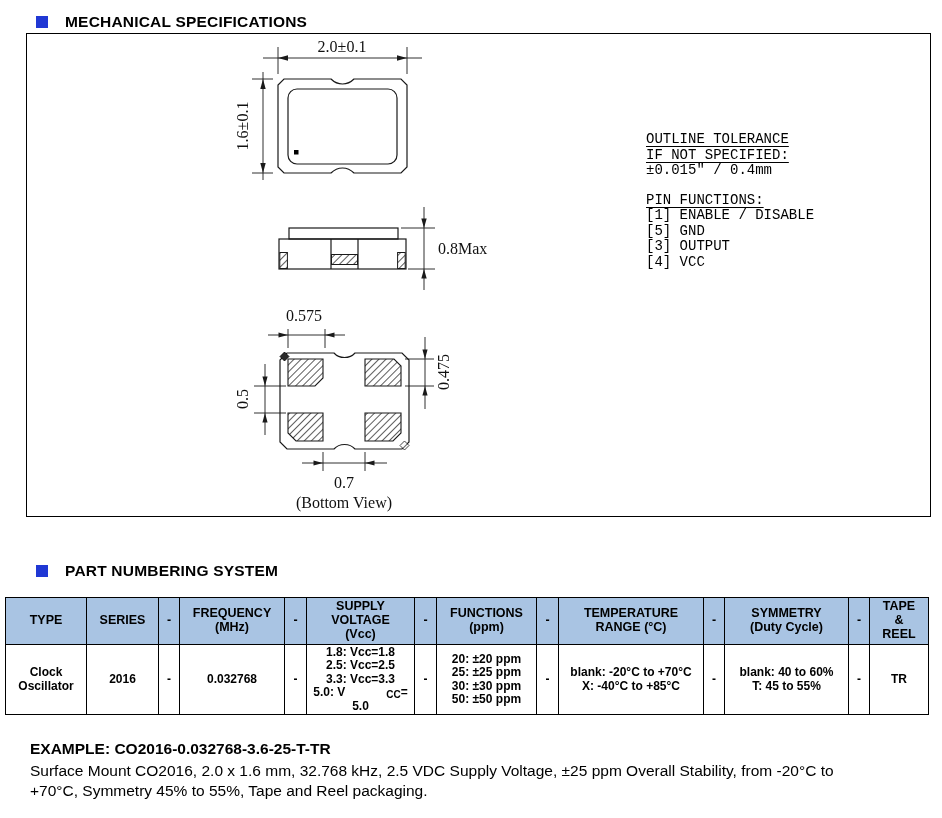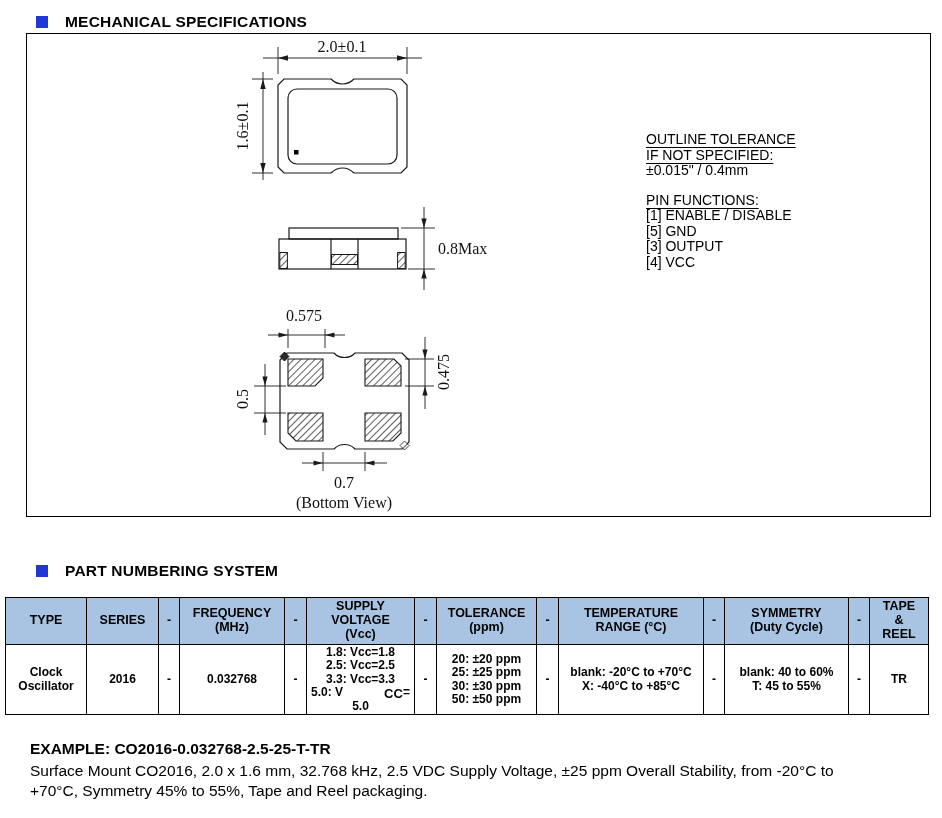--- a/index.html
+++ b/index.html
@@ -12,33 +12,33 @@
   .section-title{font-weight:bold;font-size:15.5px;letter-spacing:.2px;margin-left:17px;white-space:nowrap;}
 
   .drawing-box{position:absolute;left:26px;top:33px;width:903px;height:482px;border:1.6px solid #000;}
   .drawing-box svg{position:absolute;left:0;top:0;}
 
   .draw-line{stroke:#1a1a1a;stroke-width:1.2;fill:none;}
   .dim-line{stroke:#1a1a1a;stroke-width:0.9;fill:none;}
   .dim-arrow{fill:#1a1a1a;stroke:none;}
   .dim-text{font-family:"Liberation Serif",serif;font-size:16px;fill:#111;}
 
-  .notes{position:absolute;left:645px;top:131px;font-size:14px;line-height:15.5px;width:230px;}
+  .notes{position:absolute;left:645px;top:131px;font-size:14px;line-height:15.5px;width:230px;font-family:Liberation Mono, monospace;}
   .notes .u{text-decoration:underline;text-underline-offset:2.5px;}
   .notes .grp-gap{height:14px;}
 
   .pn-table{position:absolute;left:5px;top:597px;border-collapse:collapse;table-layout:fixed;}
   .pn-table th,.pn-table td{
     border:1.6px solid #000;text-align:center;vertical-align:middle;
     white-space:pre-line;font-weight:bold;padding:1px 1px;overflow:hidden;
   }
   .pn-table th{background:#a9c4e3;font-size:12.5px;line-height:13.8px;height:44px;}
   .pn-table td{font-size:12px;line-height:13.4px;height:62px;}
   .pn-table td .inner-right{display:inline-block;white-space:pre-line;}
-  .pn-table sub{font-size:13px;vertical-align:-2px;line-height:0;padding-left:41px;}
+  .pn-table sub{font-size:10px;vertical-align:-2px;line-height:0;padding-left:41px;}
 
   .example{position:absolute;left:30px;top:740px;width:900px;}
   .example-title{font-weight:bold;font-size:15.5px;margin-bottom:3px;}
   .example-desc{font-size:15.5px;line-height:20px;white-space:pre-line;}
 </style>
 </head>
 <body>
 
 <div>
 
@@ -160,21 +160,21 @@
       <th>TYPE</th>
       <th>SERIES</th>
       <th>-</th>
       <th>FREQUENCY
 (MHz)</th>
       <th>-</th>
       <th>SUPPLY
 VOLTAGE
 (Vcc)</th>
       <th>-</th>
-      <th>TOLERANCE
+      <th>FUNCTIONS
 (ppm)</th>
       <th>-</th>
       <th>TEMPERATURE
 RANGE (°C)</th>
       <th>-</th>
       <th>SYMMETRY
 (Duty Cycle)</th>
       <th>-</th>
       <th>TAPE
 &amp;
@@ -202,18 +202,18 @@
       <td>-</td>
       <td><span class="inner-right">blank: 40 to 60%
 T: 45 to 55%</span></td>
       <td>-</td>
       <td>TR</td>
     </tr>
   </tbody>
     </table>
 
   <div class="example">
-    <div class="example-title">EXAMPLE: CO2016-0.032768-2.5-25-T-TR</div>
+    <div class="example-title">EXAMPLE: CO2016-0.032768-3.6-25-T-TR</div>
     <div class="example-desc">Surface Mount CO2016, 2.0 x 1.6 mm, 32.768 kHz, 2.5 VDC Supply Voltage, ±25 ppm Overall Stability, from -20°C to
 +70°C, Symmetry 45% to 55%, Tape and Reel packaging.</div>
   </div>
 
 </div>
 
 </body></html>

